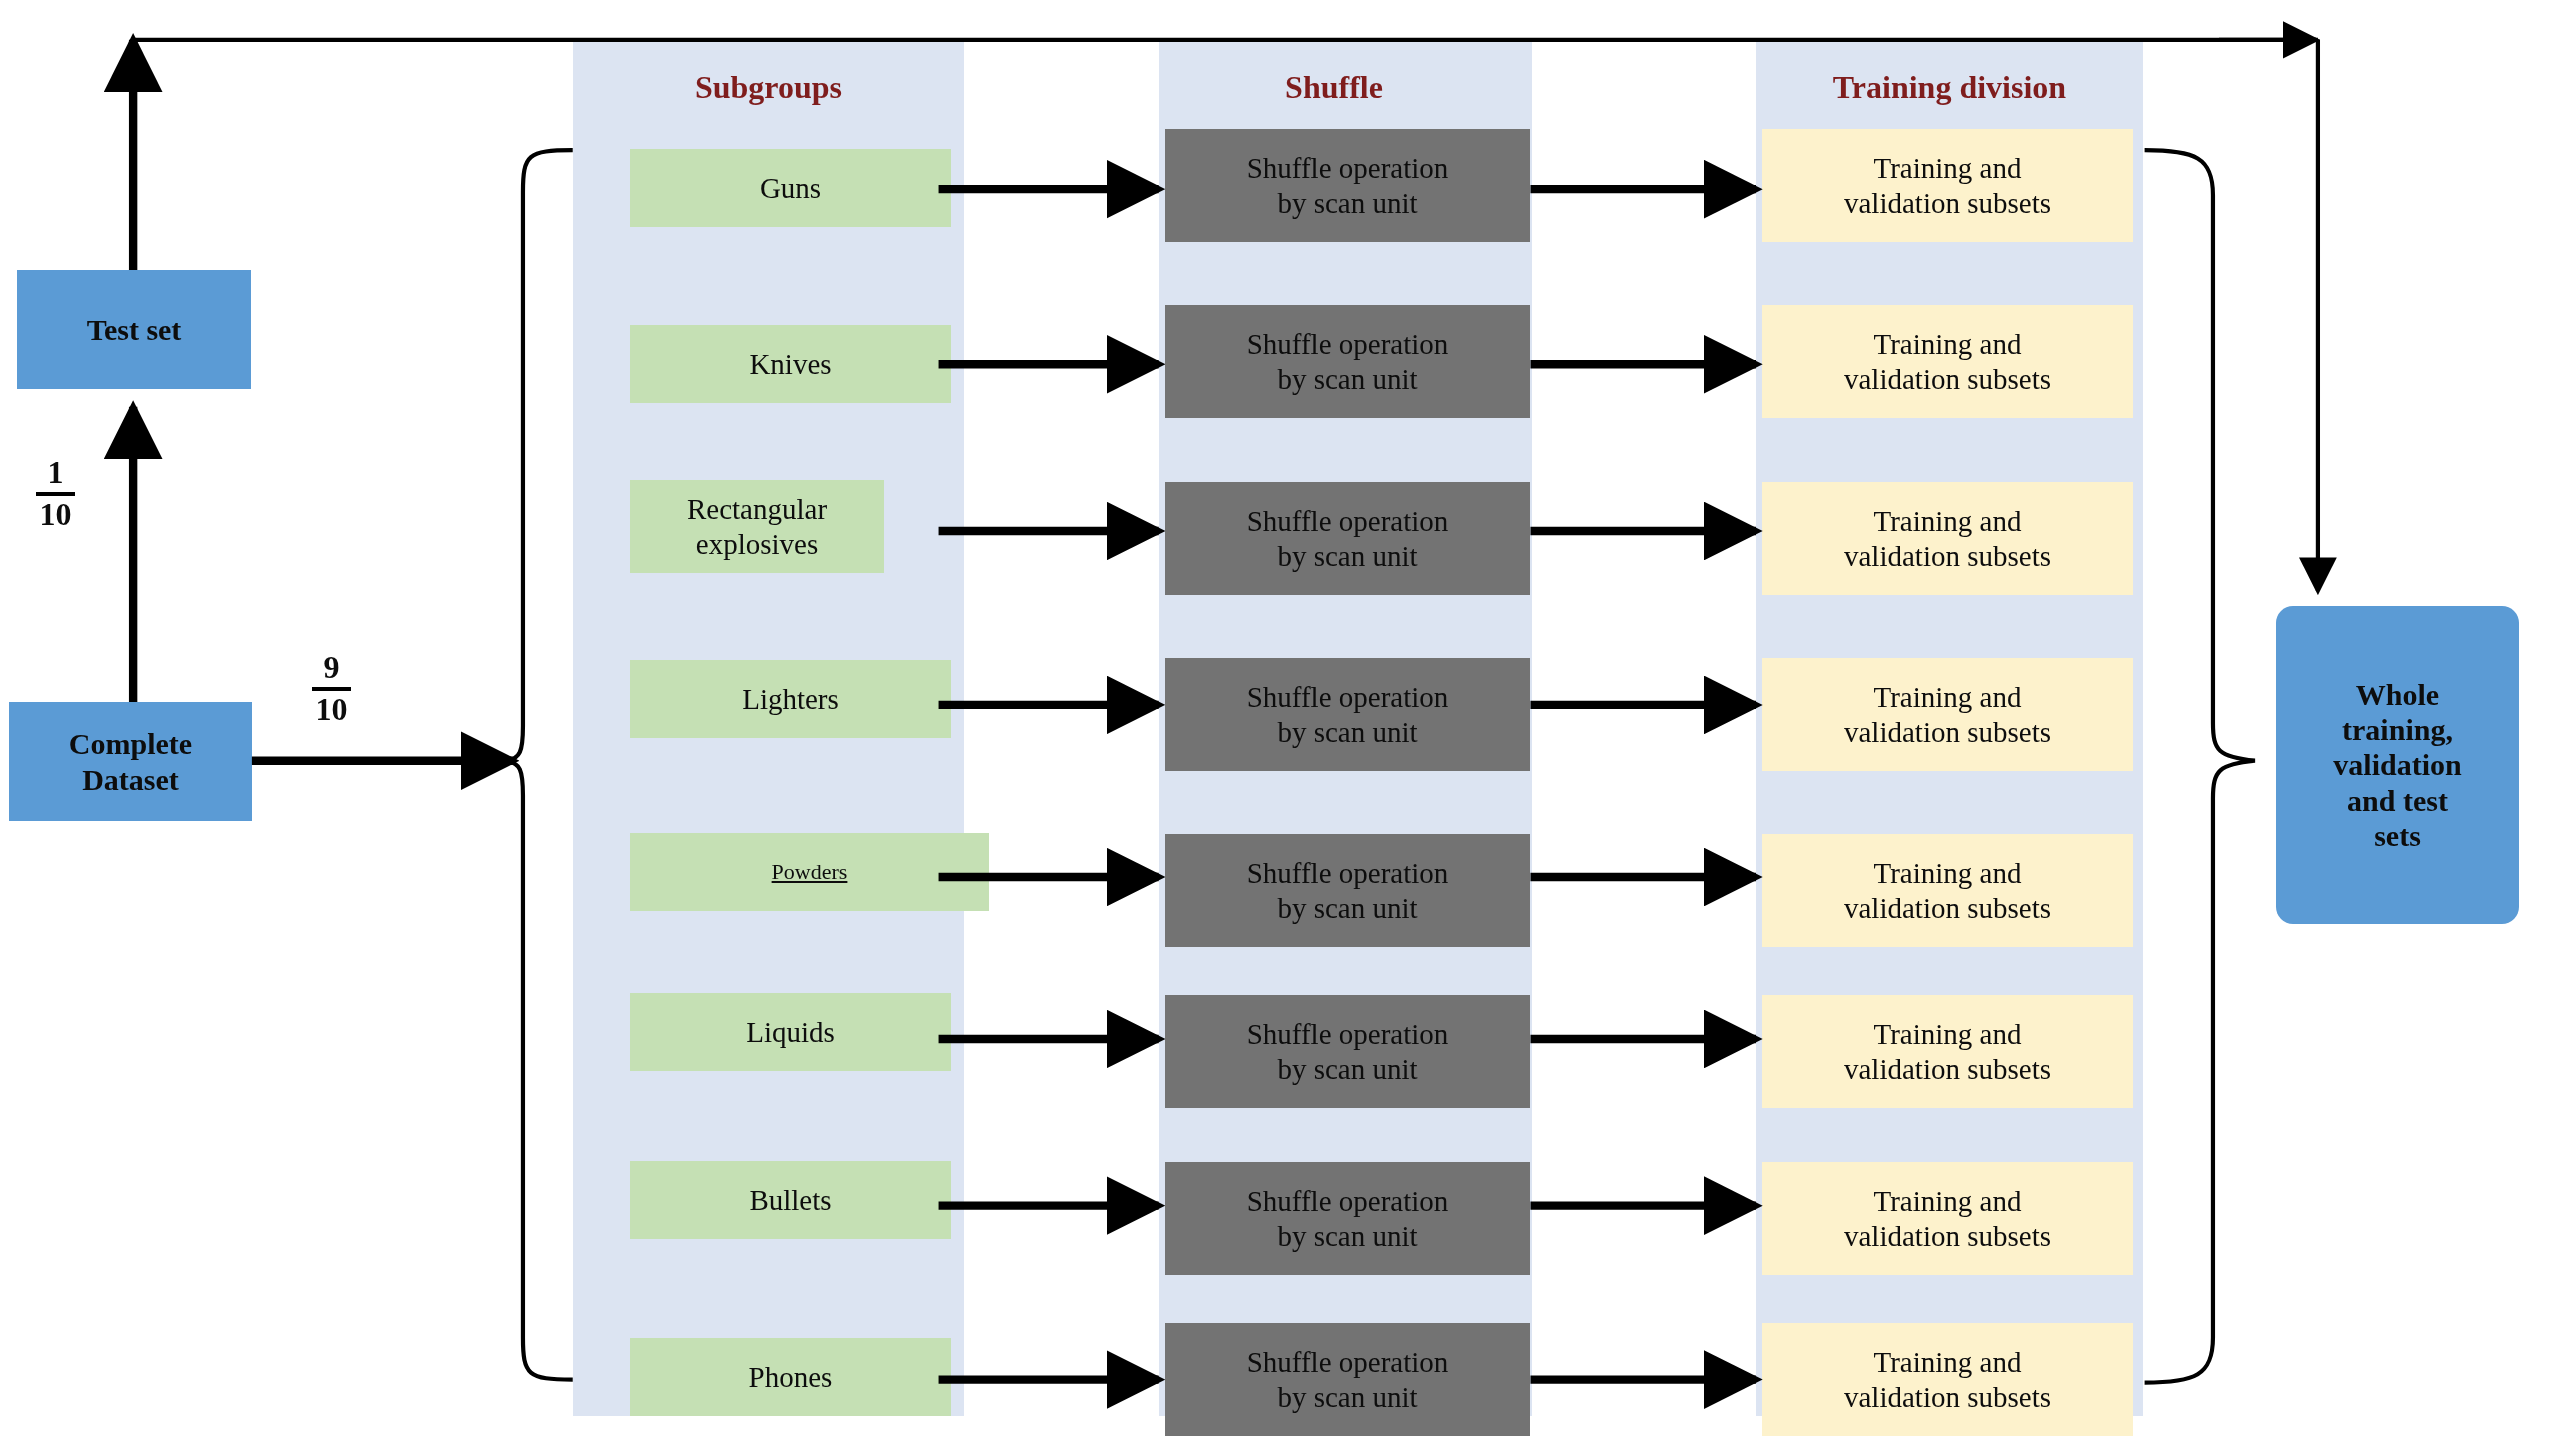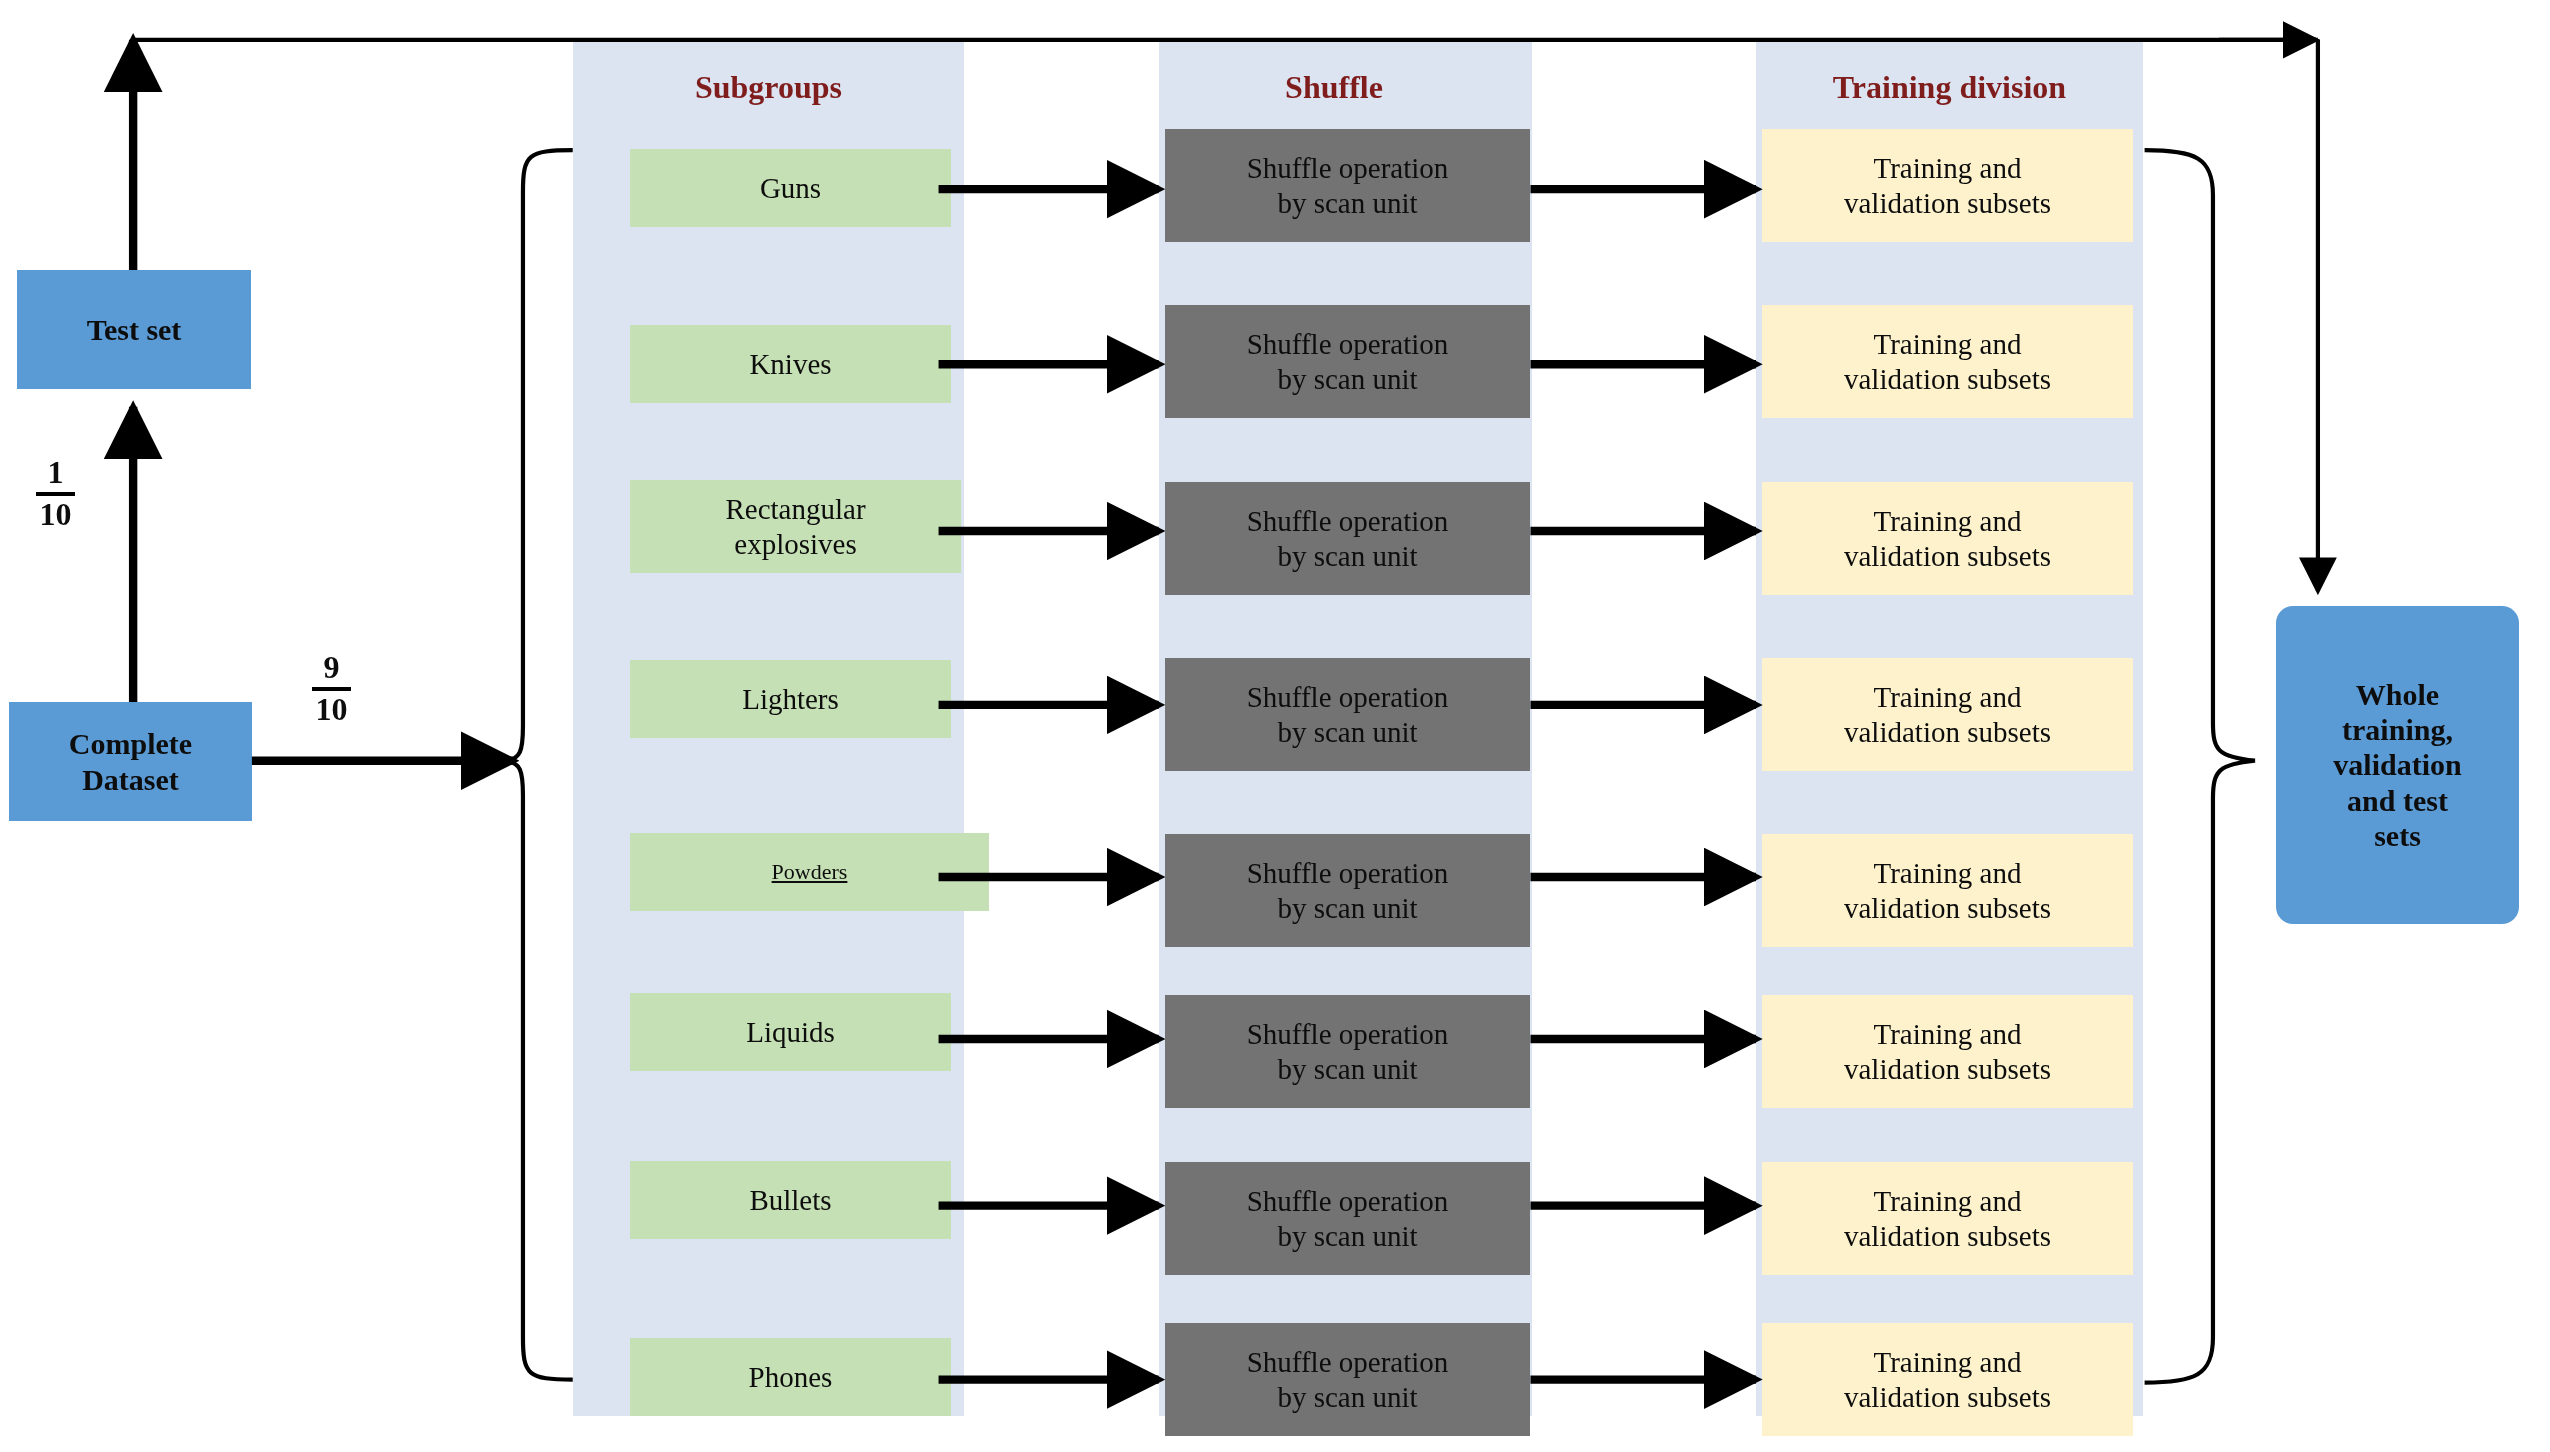--- a/index.html
+++ b/index.html
@@ -124,21 +124,21 @@
   </div>
   <div class="node pink-node" style="left:1165px;top:305px;width:365px;height:113px;font-size:29px;flex-direction:column;">
     <span>Shuffle operation</span>
     <span>by scan unit</span>
   </div>
   <div class="node yellow-node" style="left:1762px;top:305px;width:371px;height:113px;font-size:29px;flex-direction:column;">
     <span>Training and</span>
     <span>validation subsets</span>
   </div>
 
-  <div class="node green-node" style="left:618px;top:480px;width:331px;height:93px;font-size:29px;flex-direction:column;">
+  <div class="node green-node" style="left:618px;top:480px;width:254px;height:93px;font-size:29px;flex-direction:column;">
     <span>Rectangular</span>
     <span>explosives</span>
   </div>
   <div class="node pink-node" style="left:1165px;top:482px;width:365px;height:113px;font-size:29px;flex-direction:column;">
     <span>Shuffle operation</span>
     <span>by scan unit</span>
   </div>
   <div class="node yellow-node" style="left:1762px;top:482px;width:371px;height:113px;font-size:29px;flex-direction:column;">
     <span>Training and</span>
     <span>validation subsets</span>

